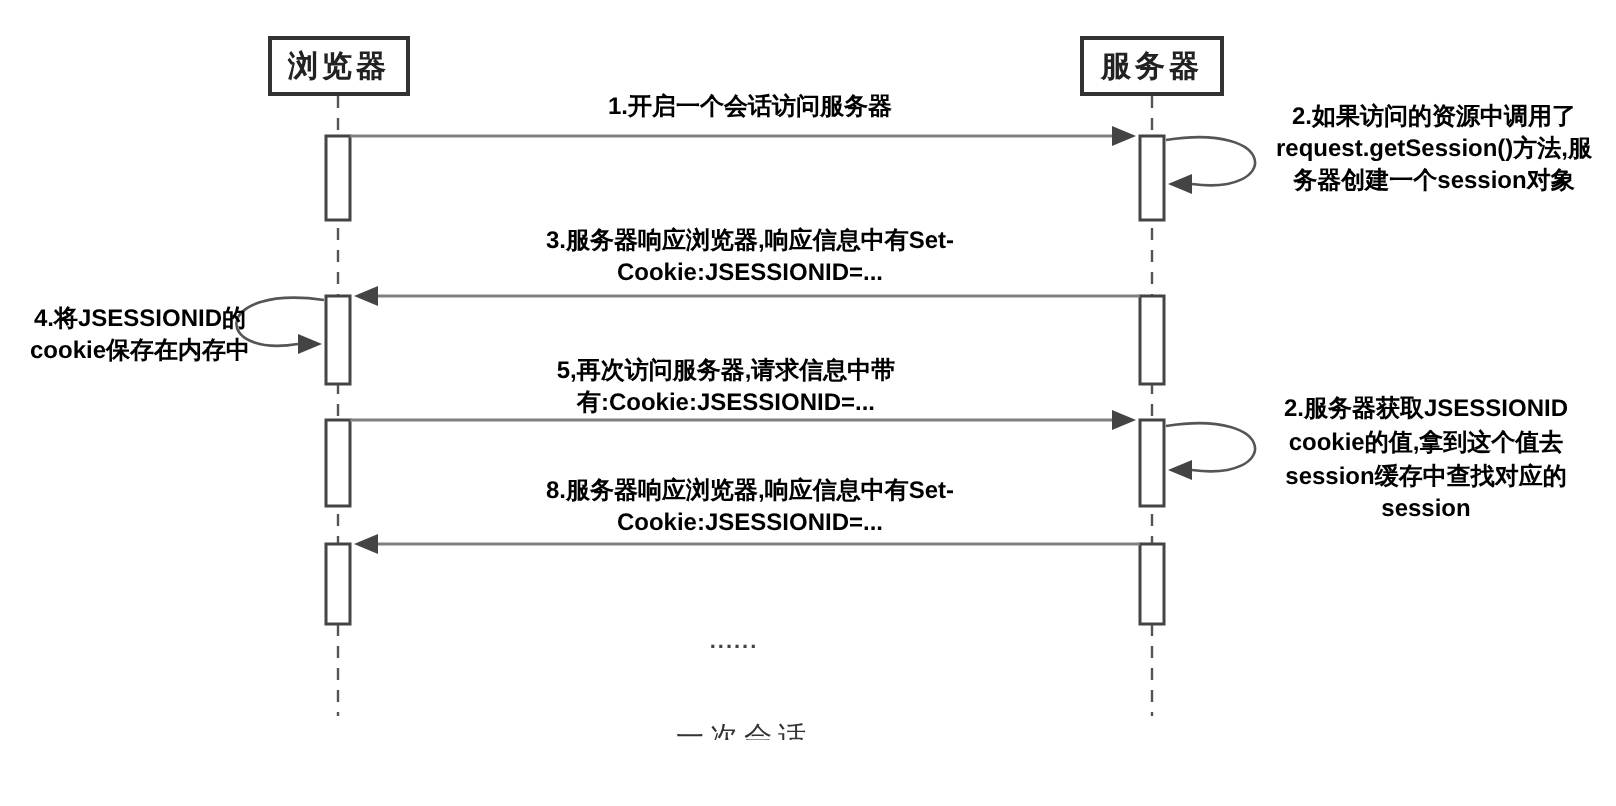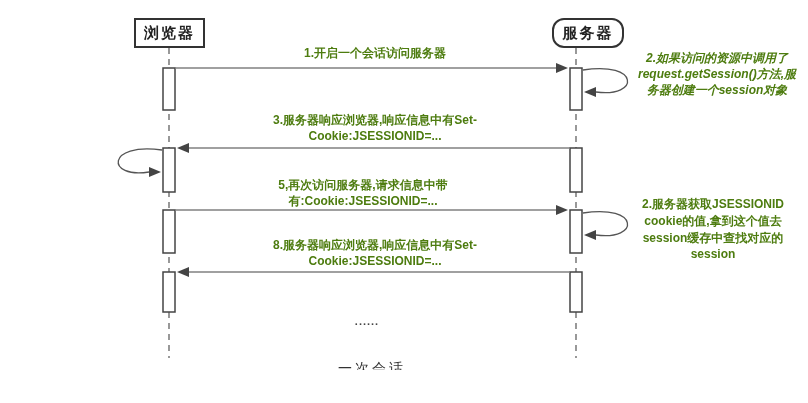--- a/index.html
+++ b/index.html
@@ -19,35 +19,35 @@
     background: #ffffff;
     color: #222222;
     font-size: 15px;
     font-weight: bold;
     display: flex;
     align-items: center;
     justify-content: center;
     letter-spacing: 2px;
   }
   .actor-browser { left: 134px; top: 18px; width: 71px; height: 30px; }
-  .actor-server  { left: 552px; top: 18px; width: 72px; height: 30px; border-radius: 12px; }
+  .actor-server  { left: 540px; top: 18px; width: 72px; height: 30px; }
   .msg-label, .note-label {
     position: absolute;
-    color: #4d7c0f;
+    color: #000000;
     font-size: 12px;
     font-weight: bold;
     text-align: center;
     white-space: pre-line;
     line-height: 1.32;
   }
   .msg-1 { left: 240px; top: 46px;  width: 270px; }
   .msg-3 { left: 240px; top: 113px; width: 270px; }
   .msg-5 { left: 232px; top: 178px; width: 262px; }
   .msg-7 { left: 240px; top: 238px; width: 270px; }
-  .note-2 { left: 627px; top: 51px;  width: 180px; font-style: italic; }
+  .note-2 { left: 627px; top: 51px;  width: 180px; }
   .note-4 { left: 4px;   top: 152px; width: 132px; }
   .note-6 { left: 622px; top: 196px; width: 182px; line-height: 1.4; }
   .ellipsis {
     position: absolute;
     left: 327px; top: 315px; width: 80px;
     text-align: center;
     color: #444444;
     font-size: 11px;
     font-weight: bold;
     letter-spacing: 1px;
@@ -141,20 +141,22 @@
   <div class="msg-label msg-3">3.服务器响应浏览器,响应信息中有Set-
 Cookie:JSESSIONID=...</div>
   <div class="msg-label msg-5">5,再次访问服务器,请求信息中带
 有:Cookie:JSESSIONID=...</div>
   <div class="msg-label msg-7">8.服务器响应浏览器,响应信息中有Set-
 Cookie:JSESSIONID=...</div>
 
   <div class="note-label note-2">2.如果访问的资源中调用了
 request.getSession()方法,服
 务器创建一个session对象</div>
+  <div class="note-label note-4">4.将JSESSIONID的
+cookie保存在内存中</div>
   <div class="note-label note-6">2.服务器获取JSESSIONID
 cookie的值,拿到这个值去
 session缓存中查找对应的
 session</div>
 
   <div class="ellipsis">......</div>
   <div class="caption">一次会话</div>
 
 </div>
 

